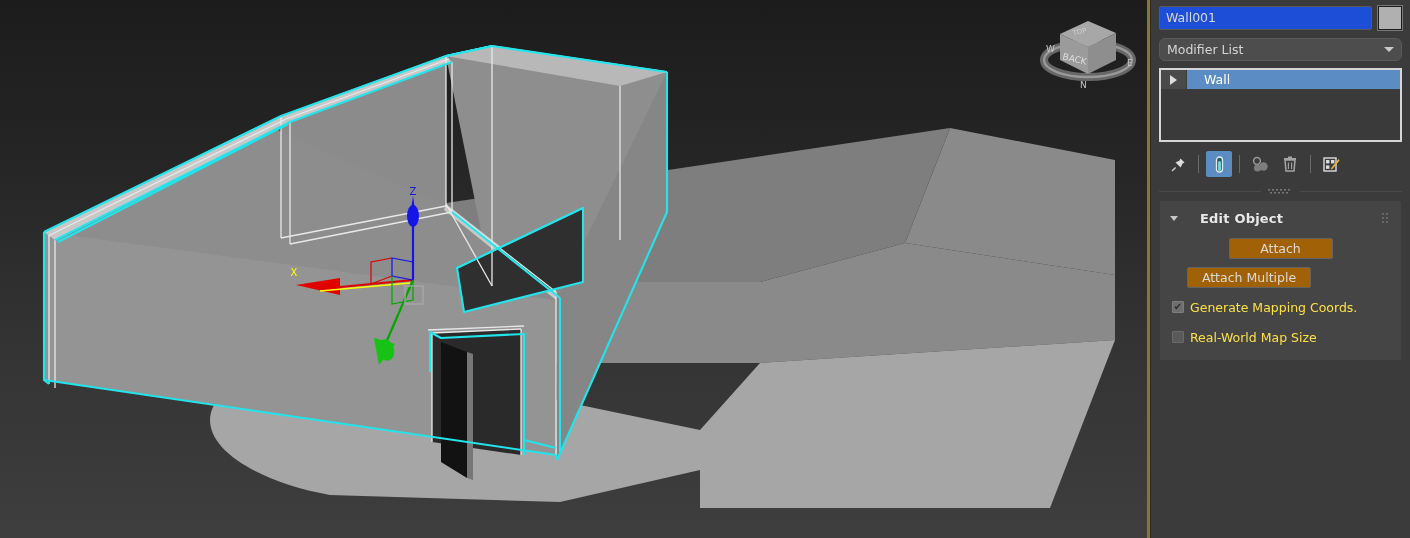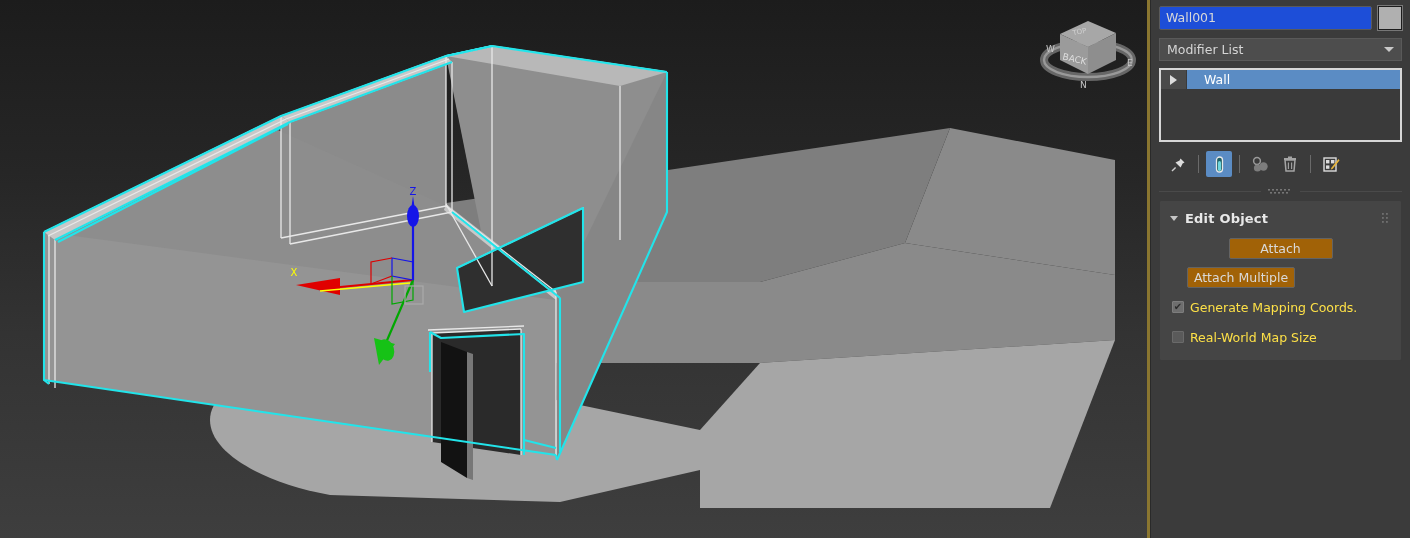--- a/index.html
+++ b/index.html
@@ -41,21 +41,21 @@
     padding:0 6px; line-height:22px;
     font-family:"DejaVu Sans", sans-serif;
   }
   #color-swatch {
     width:24px; height:24px; background:#b0b0b0;
     border:1px solid #1c1c1c; outline:1px solid #777;
   }
 
   #modifier-list {
     margin-top:8px; height:23px; background:#4d4d4d;
-    border:1px solid #595959; border-radius:0;
+    border:1px solid #595959; border-radius:6px;
     display:flex; align-items:center; justify-content:space-between;
     padding:0 7px; color:#d5d5d5; font-size:12.5px;
   }
   .caret-down {
     width:0; height:0; border-left:5px solid transparent;
     border-right:5px solid transparent; border-top:5px solid #c9c9c9;
   }
 
   #stack-box {
     margin-top:7px; height:74px; background:#3a3a3a;
@@ -97,41 +97,41 @@
   #grip::before { left:0; width:42%; }
   #grip::after { right:0; width:42%; }
   .grip-dots { width:30px; height:7px; opacity:.75; }
 
   #rollout {
     margin-top:4px; background:#454545;
     border:1px solid #3b3b3b; border-radius:2px;
     padding:6px 10px 12px 10px;
   }
   .rollout-head {
-    display:flex; align-items:center; gap:7px; height:22px;
+    display:flex; align-items:center; gap:22px; height:22px;
   }
   .caret-sm-down {
     width:0; height:0; border-left:4.5px solid transparent;
     border-right:4.5px solid transparent; border-top:5px solid #c5c5c5;
   }
   .rollout-title {
     color:#e8e8e8; font-size:13px; font-weight:bold;
     letter-spacing:.2px; flex:1;
   }
   .rollout-dots { width:10px; height:12px; opacity:.5; }
 
   .btn {
     height:21px; background:#a16207;
     border:1px solid #636363; border-radius:2px;
     color:#d9d9d9; font-size:12.5px;
     display:flex; align-items:center; justify-content:center;
     font-family:"DejaVu Sans", sans-serif;
   }
   #btn-attach { width:104px; margin:9px auto 0 auto; }
-  #btn-attach-multiple { width:108px; margin:8px 0 0 17px; }
+  #btn-attach-multiple { width:124px; margin:8px 0 0 17px; }
 
   #justification {
     margin:10px 0 0 24px; width:170px;
     border:1px solid #585858; border-radius:2px;
     padding:13px 0 14px 0; position:relative;
   }
   .group-label {
     position:absolute; top:-8px; left:8px;
     background:#454545; padding:0 4px;
     color:#d5d5d5; font-size:12px;

